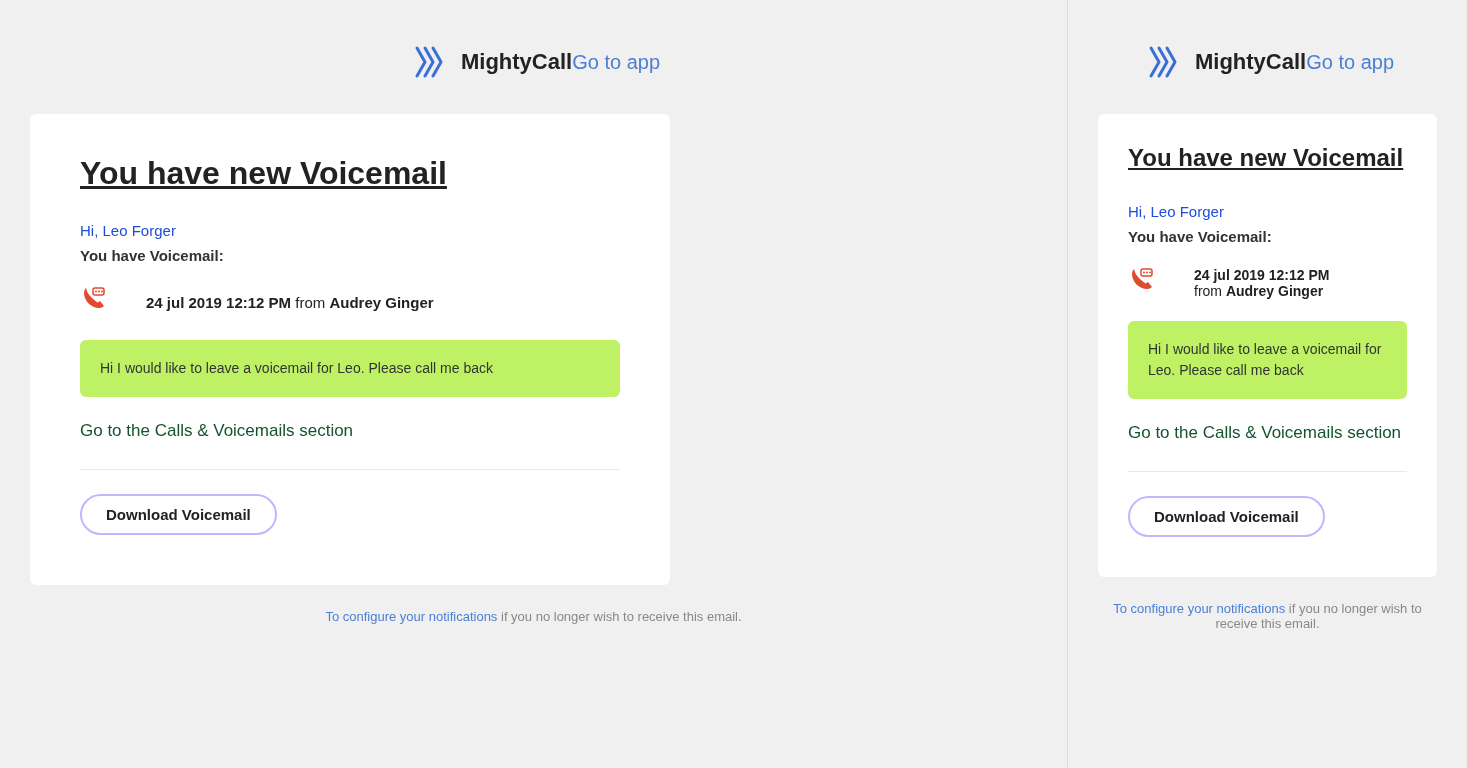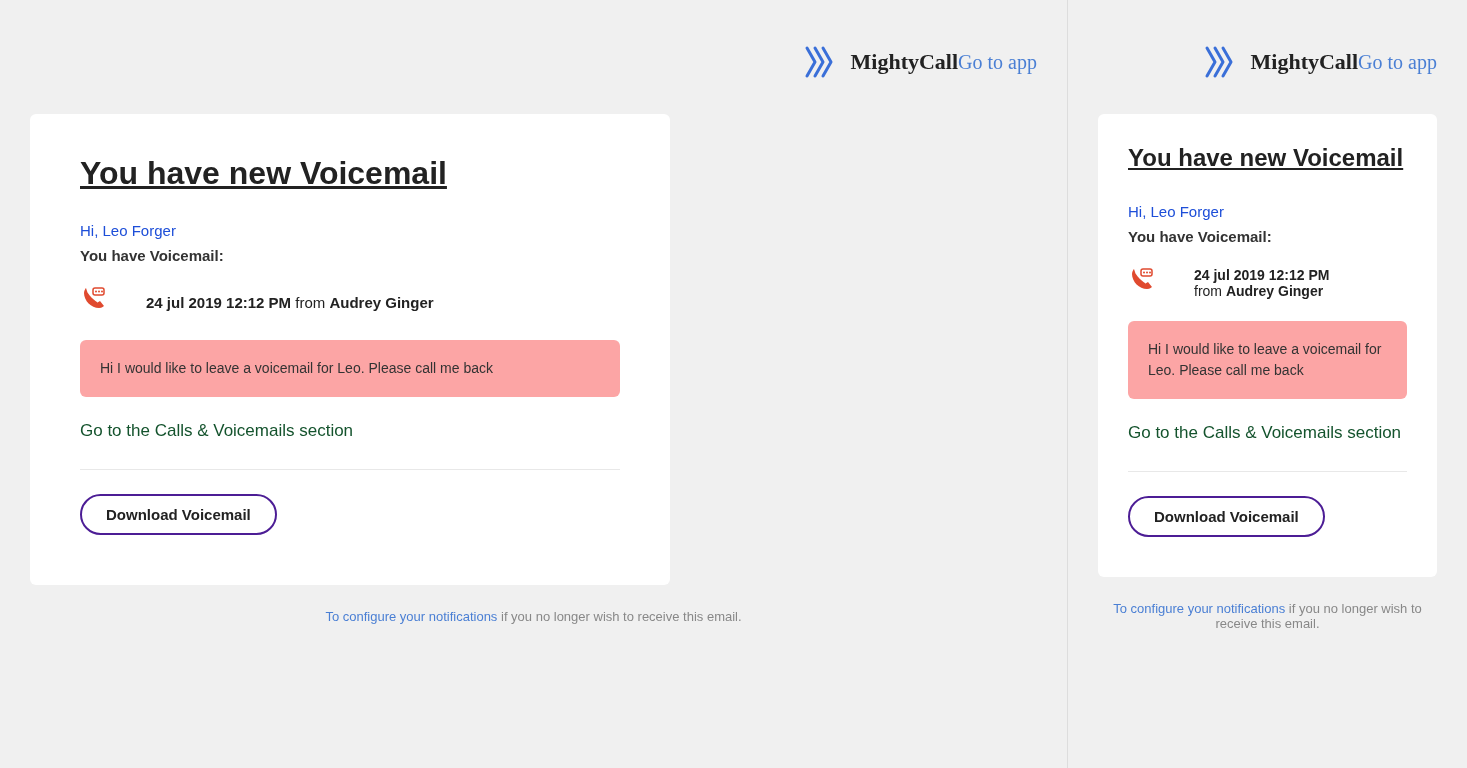--- a/index.html
+++ b/index.html
@@ -15,23 +15,22 @@
       background: #f0f0f0;
     }
     .panel.right {
       border-left: 1px solid #ddd;
       max-width: 400px;
       flex: 0 0 400px;
     }
     .header {
       display: flex;
       align-items: center;
-      justify-content: flex-end;
+      justify-content: center;
       margin-bottom: 30px;
-      font-family: Liberation Serif, serif;
     }
     .logo-area {
       display: flex;
       align-items: center;
       gap: 10px;
     }
     .logo-icon {
       width: 44px;
       height: 44px;
     }
@@ -98,39 +97,39 @@
       font-size: 15px;
       color: #222;
     }
     .voicemail-datetime strong {
       font-weight: 700;
     }
     .panel.right .voicemail-datetime {
       font-size: 14px;
     }
     .message-box {
-      background: #fca5a5;
+      background: #bef264;
       border-radius: 6px;
       padding: 18px 20px;
       font-size: 14px;
       color: #333;
       margin-bottom: 24px;
       line-height: 1.5;
     }
     .calls-link {
       display: block;
       color: #14532d;
       font-size: 17px;
       text-decoration: none;
       margin-bottom: 28px;
       cursor: pointer;
     }
     .download-btn {
       display: inline-block;
-      border: 2px solid #4c1d95;
+      border: 2px solid #c4b5fd;
       border-radius: 30px;
       padding: 10px 24px;
       font-size: 15px;
       font-weight: 700;
       color: #222;
       background: #fff;
       cursor: pointer;
       text-decoration: none;
     }
     .footer {

